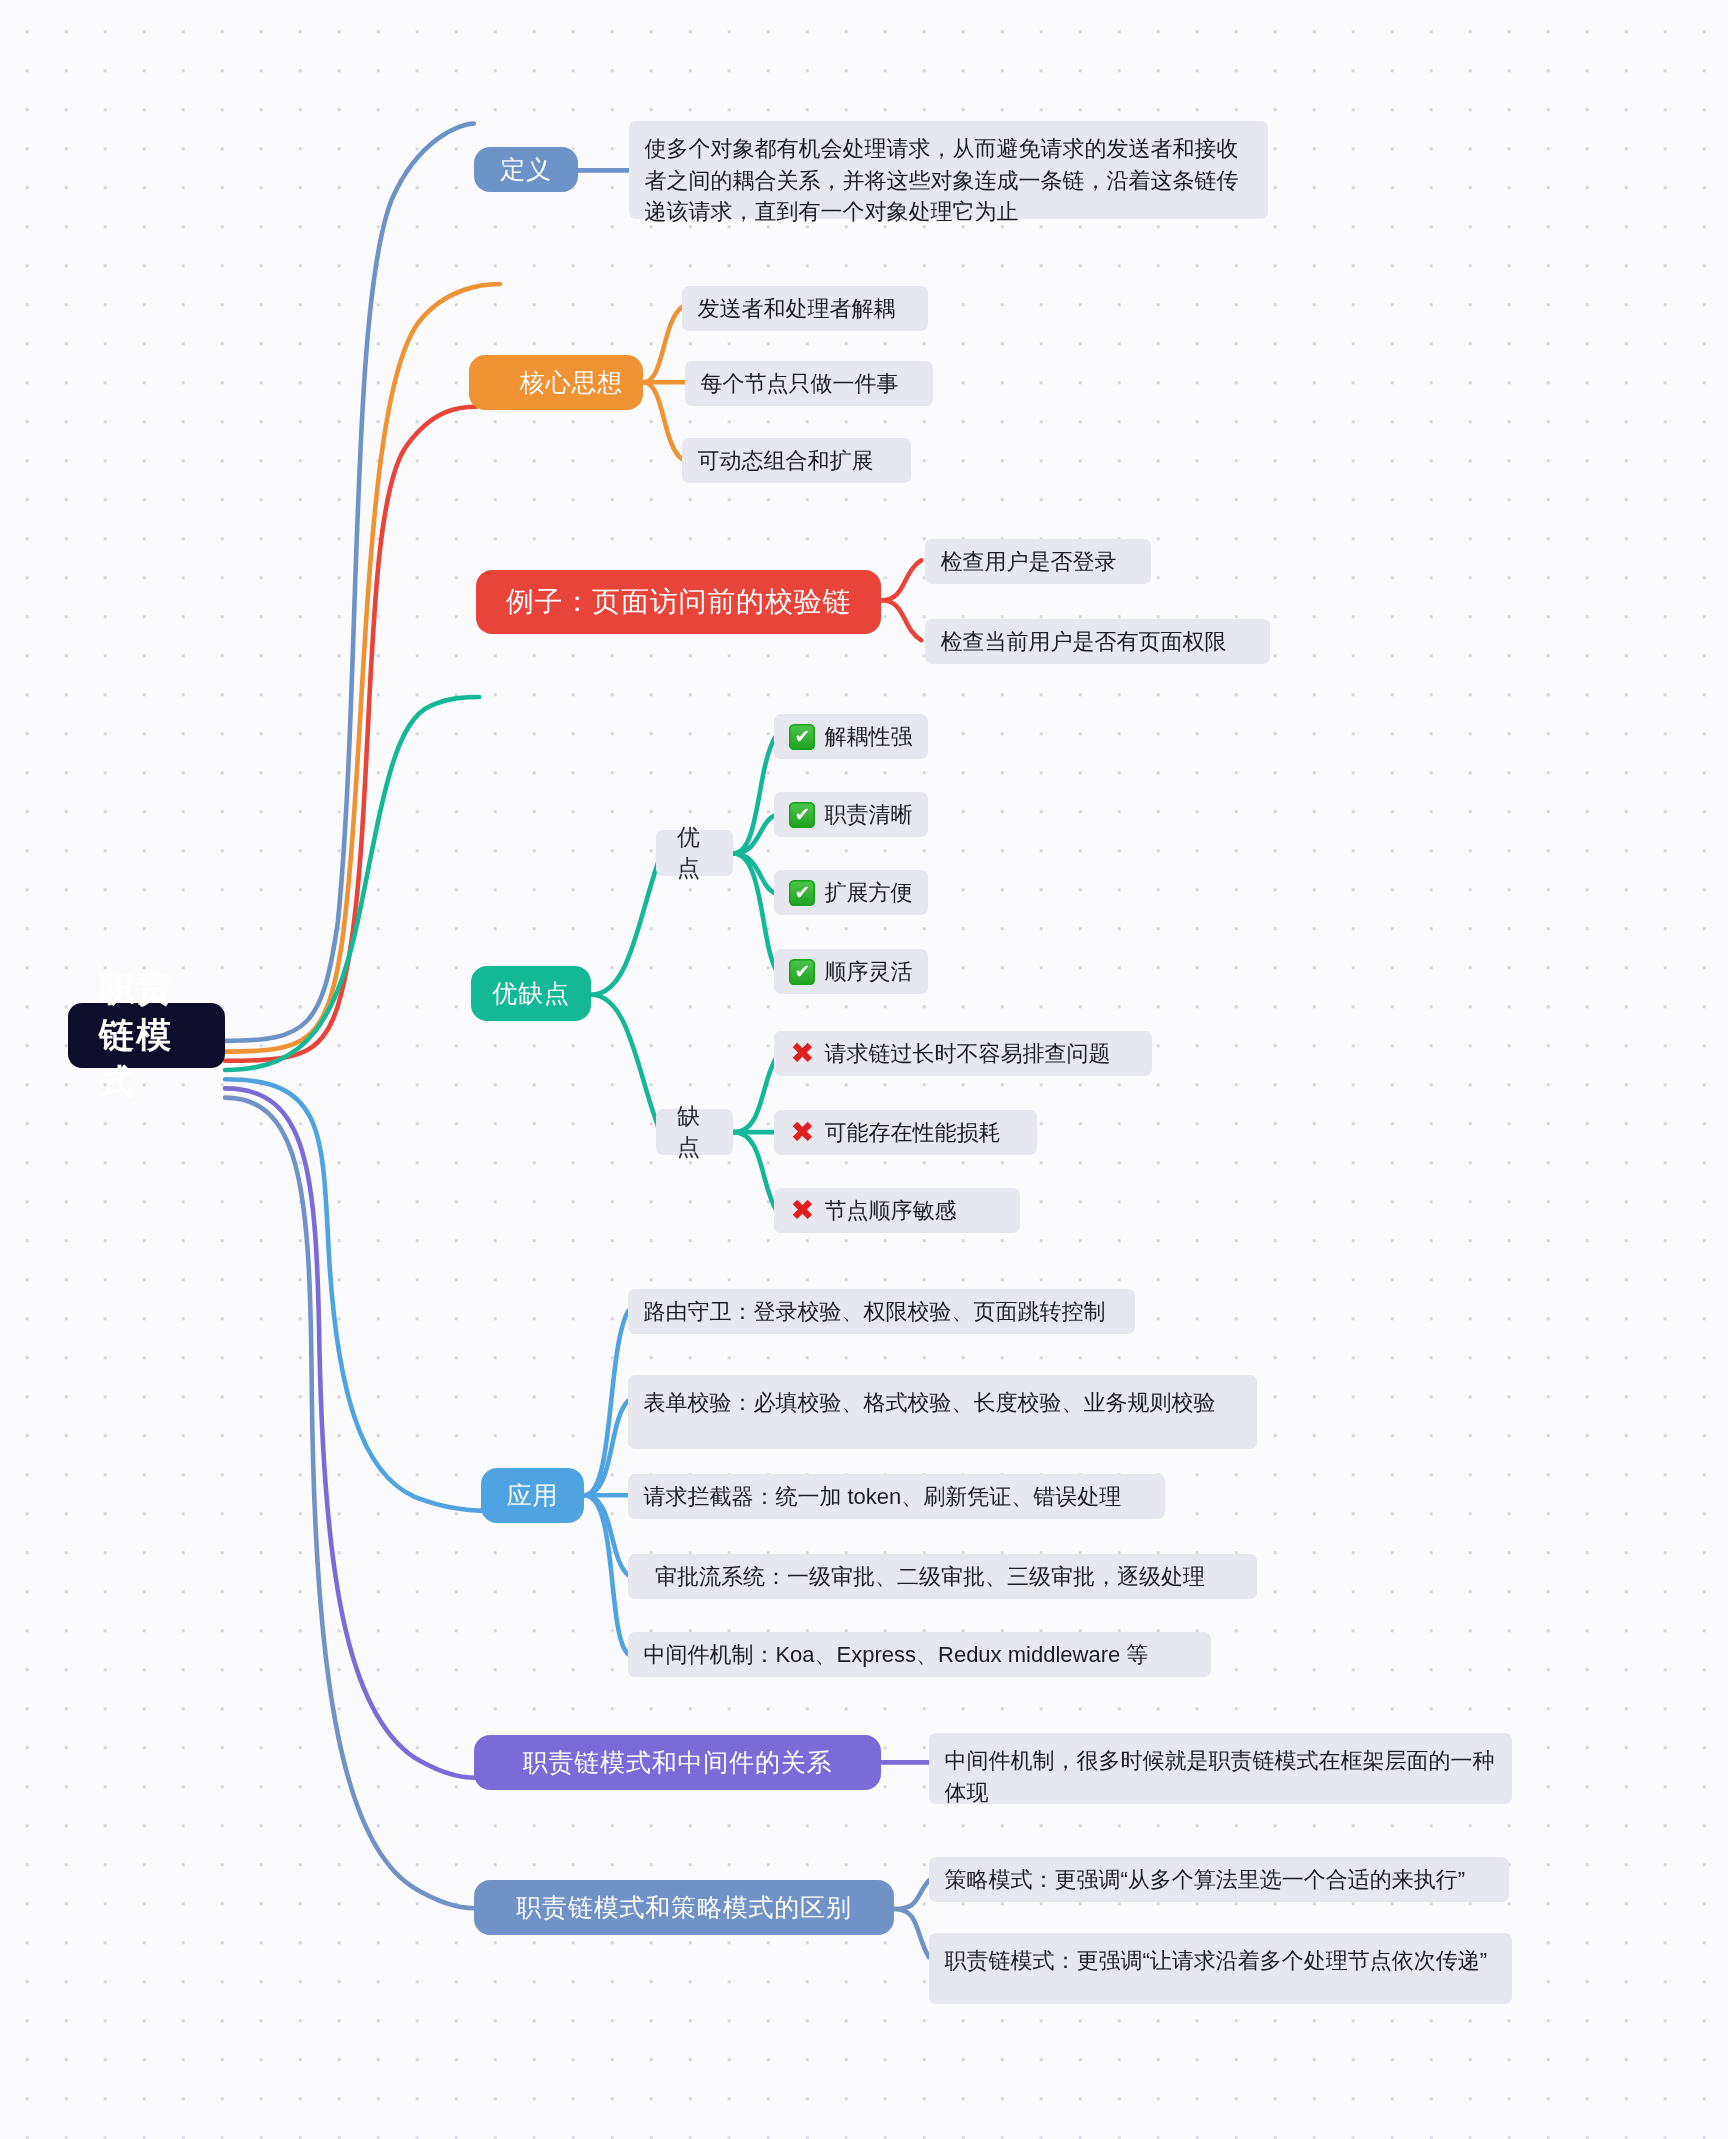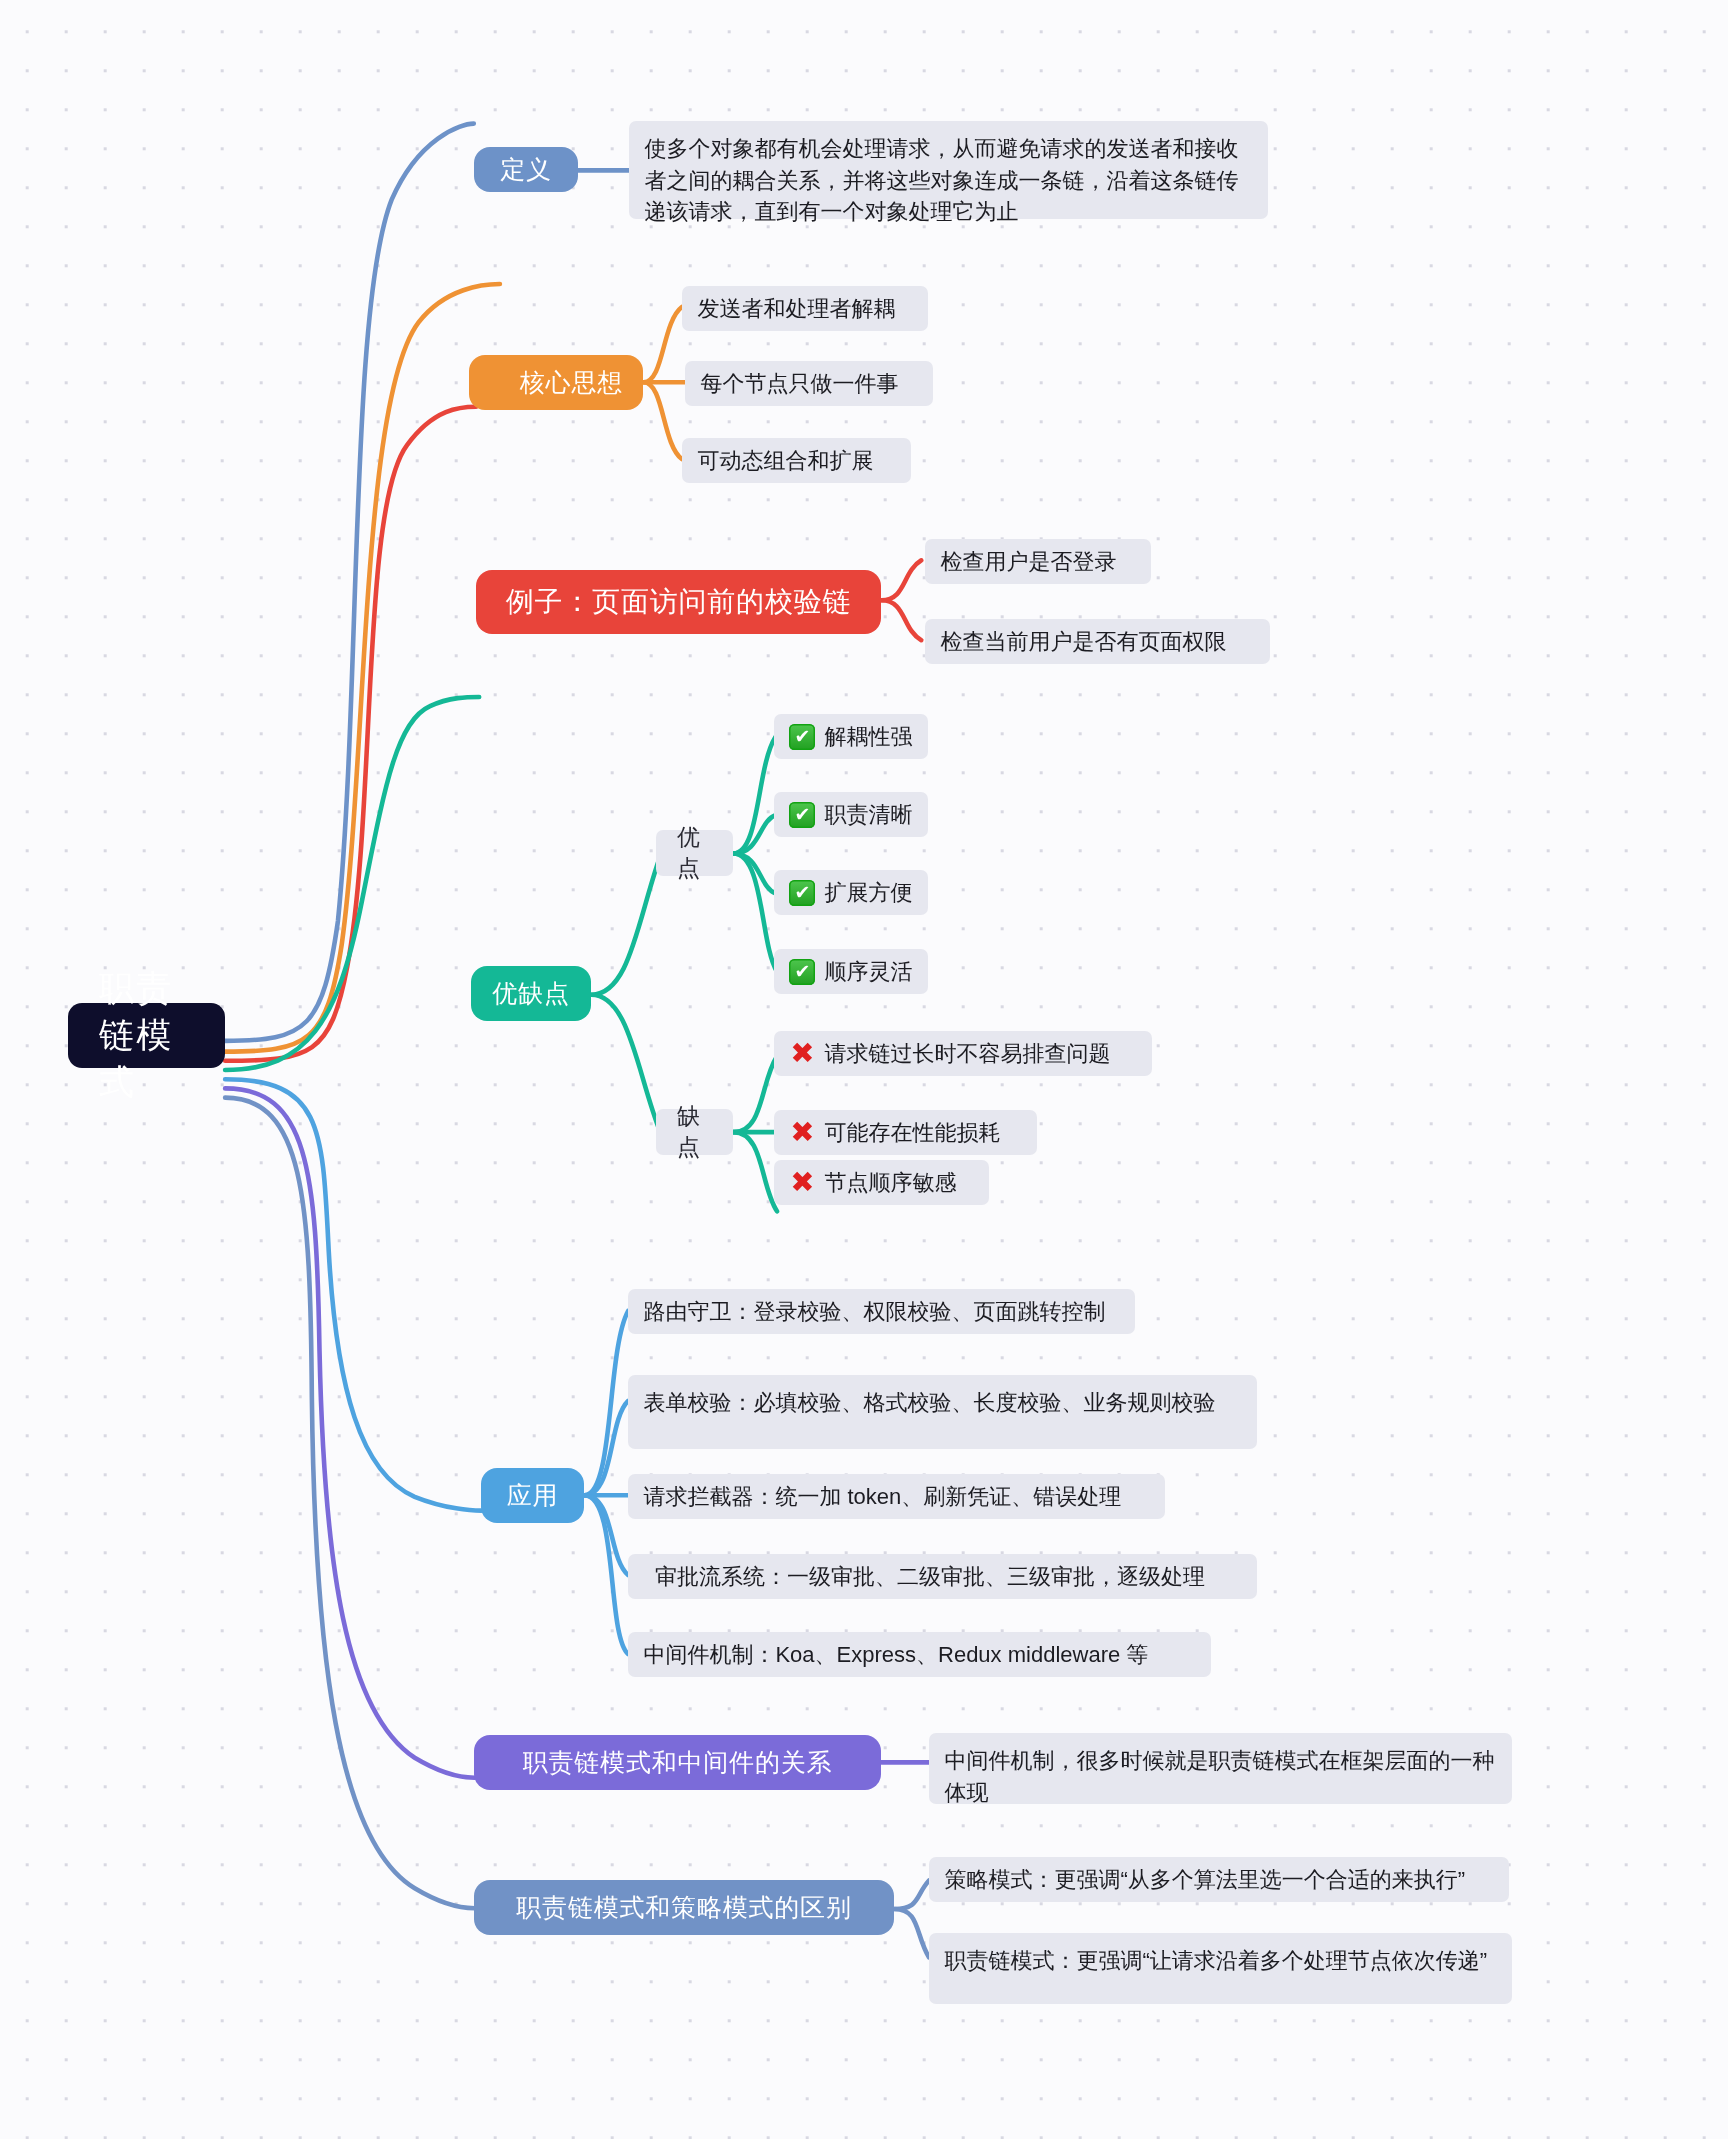--- a/index.html
+++ b/index.html
@@ -12,21 +12,21 @@
     font-family:"Liberation Sans","DejaVu Sans",sans-serif;
     overflow:hidden;
     position:relative;
   }
   #canvas{position:absolute;inset:0;}
   #edges{position:absolute;left:0;top:0;width:1729px;height:2140px;pointer-events:none;}
 
   .node{position:absolute;box-sizing:border-box;display:flex;align-items:center;}
   .node.center{
     background:#0e0e2c;color:#ffffff;border-radius:14px;
-    font-size:35px;font-weight:normal;letter-spacing:2.3px;
+    font-size:35px;font-weight:bold;letter-spacing:2.3px;
     padding:0 31px;justify-content:center;
   }
   .node.branch{
     color:#ffffff;border-radius:16px;font-size:25px;padding:0 20px;
     justify-content:center;letter-spacing:0.8px;
   }
   .node.sub{
     background:#e6e7ef;color:#2a2a33;border-radius:7px;
     font-size:23px;padding:0 21px;justify-content:flex-end;
   }
@@ -169,21 +169,21 @@
     <span>缺点</span>
   </div>
   <div class="node leaf" style="left:774px;top:1031px;width:378px;height:45px;border-radius:7px;">
     <span class="mark no"></span>
     <span class="leaf-text">请求链过长时不容易排查问题</span>
   </div>
   <div class="node leaf" style="left:774px;top:1110px;width:263px;height:45px;">
     <span class="mark no"></span>
     <span class="leaf-text">可能存在性能损耗</span>
   </div>
-  <div class="node leaf" style="left:774px;top:1160px;width:215px;height:45px;">
+  <div class="node leaf" style="left:774px;top:1188px;width:246px;height:45px;">
     <span class="mark no"></span>
     <span class="leaf-text">节点顺序敏感</span>
   </div>
 
   <div class="node branch" style="left:481px;top:1468px;width:103px;height:55px;background:#4ea3e0;">
     <span>应用</span>
   </div>
   <div class="node leaf" style="left:628px;top:1289px;width:507px;height:45px;">
     <span class="leaf-text">路由守卫：登录校验、权限校验、页面跳转控制</span>
   </div>

